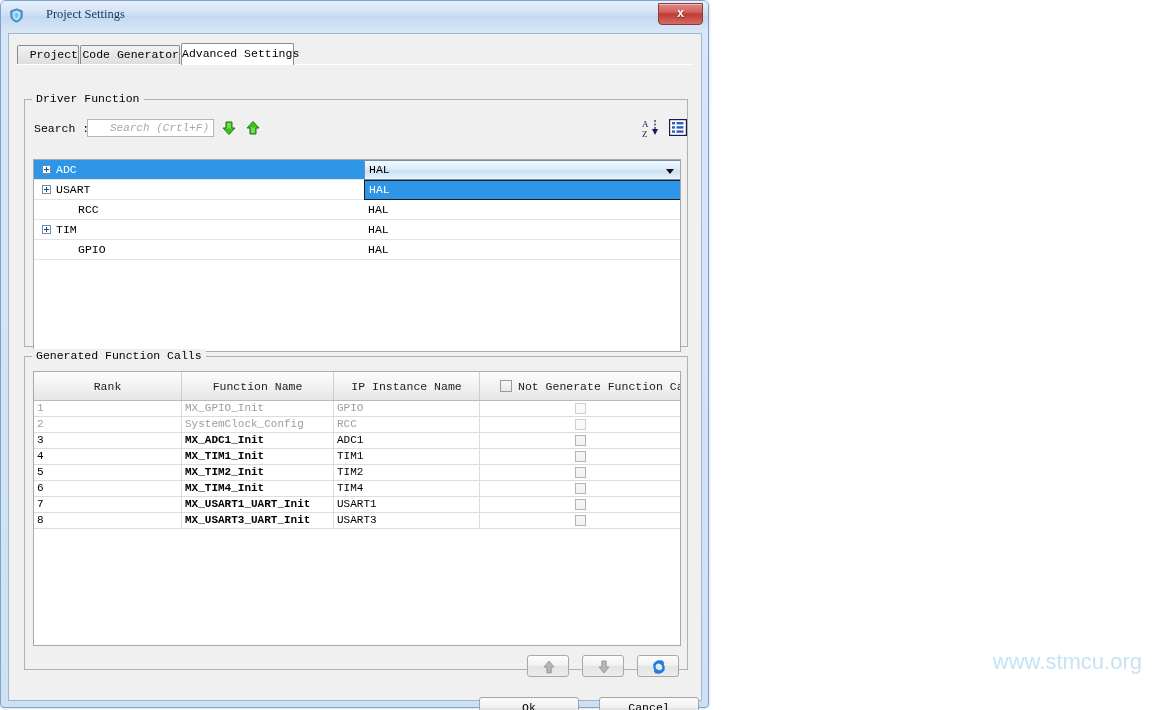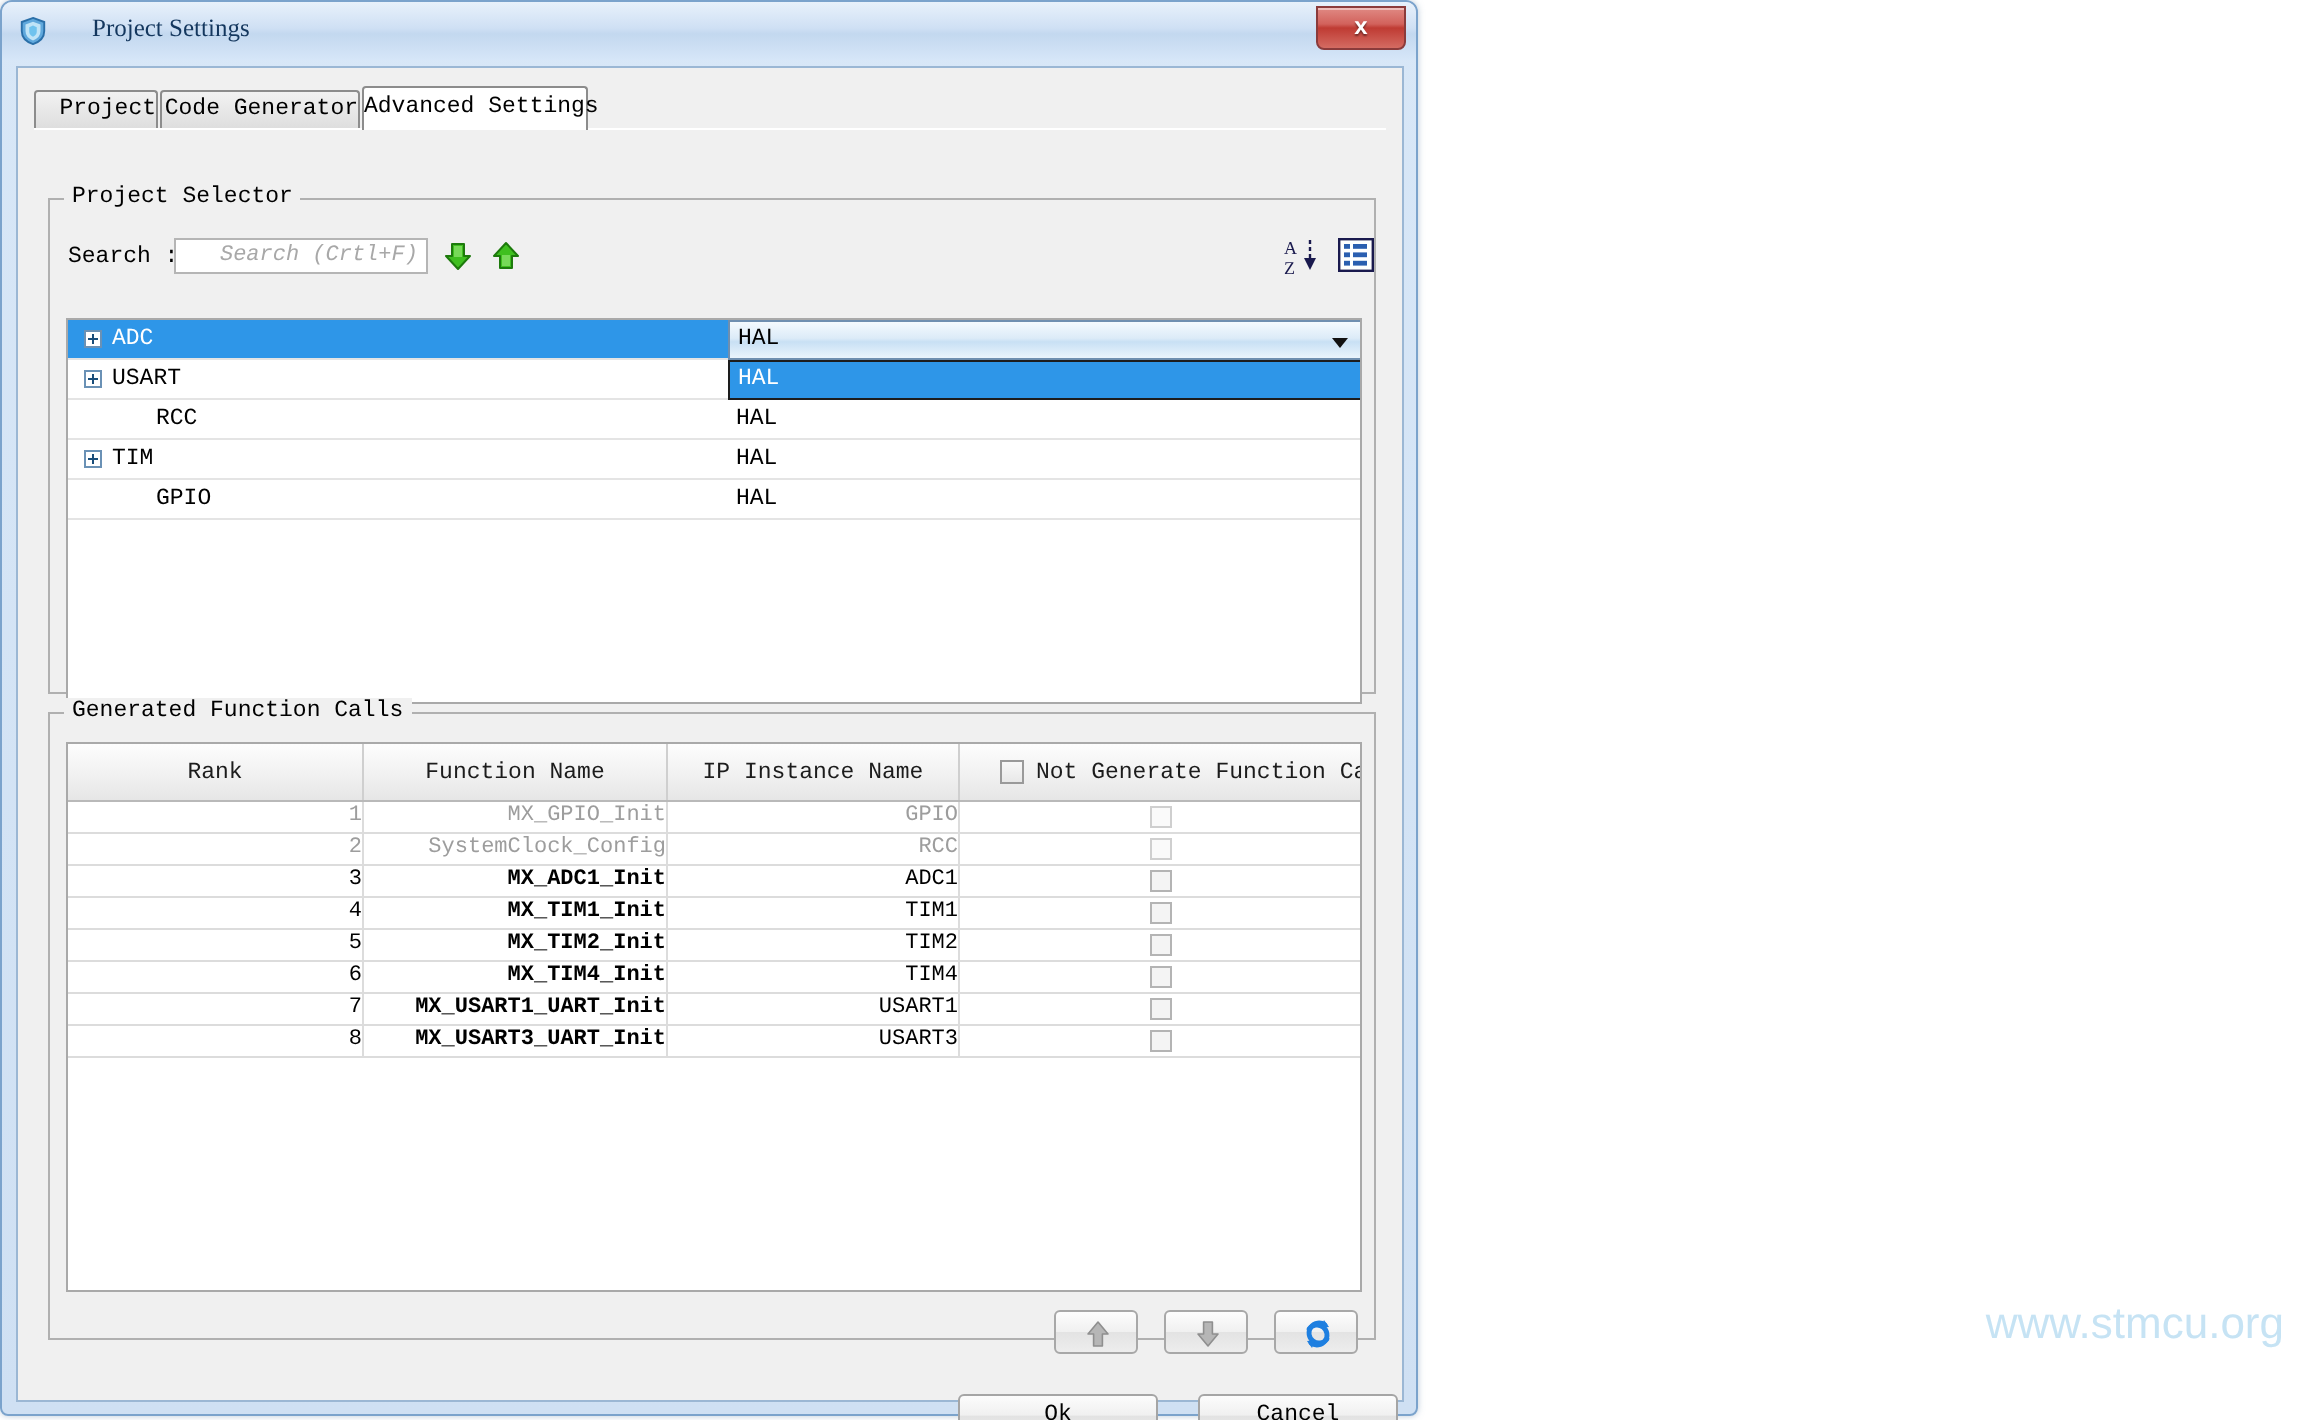--- a/index.html
+++ b/index.html
@@ -136,21 +136,21 @@
     left: 7px;
     padding: 0 4px;
     background: #f0f0f0;
     font-family: "Liberation Mono", monospace;
     font-size: 11.5px;
     color: #000000;
     white-space: nowrap;
   }
 
   #driver-selector { left: 15px; top: 65px; width: 664px; height: 248px; }
-  #generated-calls { left: 15px; top: 322px; width: 664px; height: 314px; text-align: right; }
+  #generated-calls { left: 15px; top: 322px; width: 664px; height: 314px; }
 
   
   #search-label {
     position: absolute;
     left: 9px; top: 22px;
     font-family: "Liberation Mono", monospace;
     font-size: 11.5px;
     color: #000;
     white-space: nowrap;
   }
@@ -447,21 +447,21 @@
   <div id="client">
 
     <div id="tabstrip">
         <div class="tab" style="left: 0px; width: 62px;">Project</div>
         <div class="tab" style="left: 63px; width: 100px;">Code Generator</div>
         <div class="tab active" style="left: 164px; width: 113px;">Advanced Settings</div>
       </div>
     <div id="tab-underline"></div>
 
     <div class="groupbox" id="driver-selector">
-      <div class="legend">Project Selector</div>
+      <div class="legend">Driver Function</div>
 
       <div id="search-label">Search :</div>
       <input id="search-input" type="text" placeholder="Search (Crtl+F)" style="">
 
       <svg class="green-arrow" id="arrow-down" viewBox="0 0 16 16">
         <path d="M5 2 L11 2 L11 8 L14 8 L8 14.5 L2 8 L5 8 Z" fill="#3fbf1f" stroke="#1d7a0c" stroke-width="1" stroke-linejoin="round"></path>
         <path d="M6 3 L10 3 L10 8.5 L6 8.5 Z" fill="#86e066" opacity="0.8"></path>
       </svg>
       <svg class="green-arrow" id="arrow-up" viewBox="0 0 16 16">
         <path d="M8 1.5 L14 8 L11 8 L11 14 L5 14 L5 8 L2 8 Z" fill="#3fbf1f" stroke="#1d7a0c" stroke-width="1" stroke-linejoin="round"></path>

